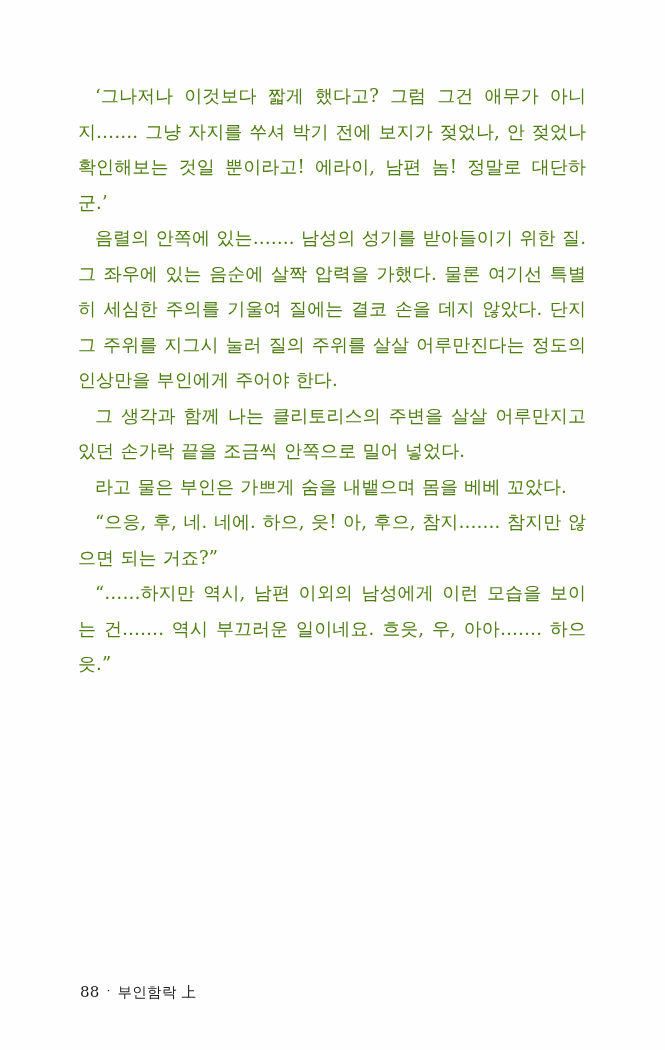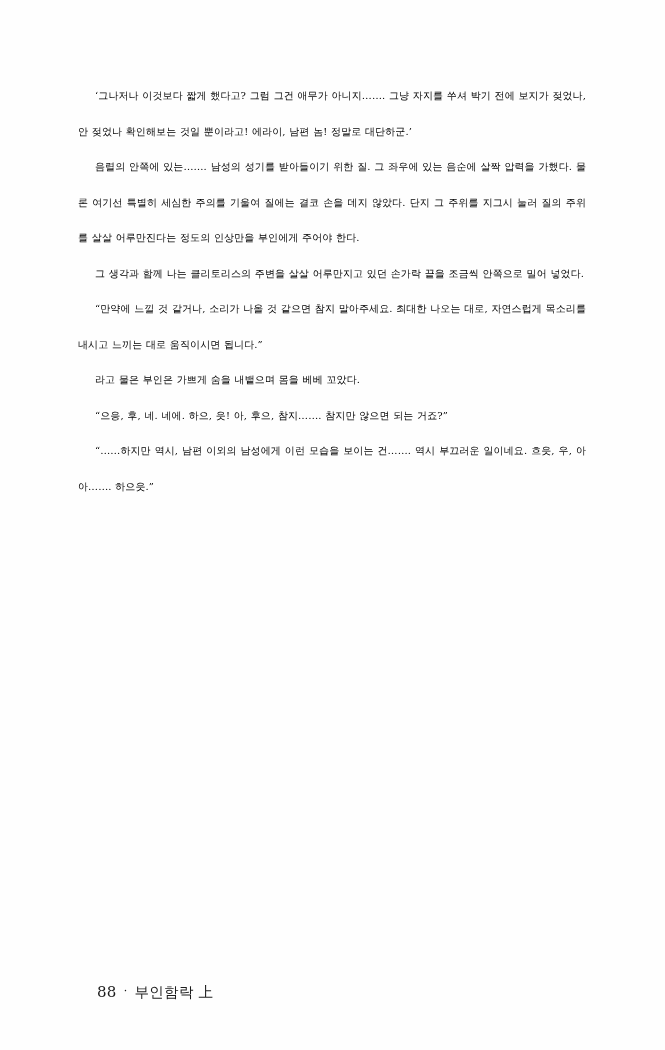--- a/index.html
+++ b/index.html
@@ -24,37 +24,36 @@
     background: #fefefe;
   }
   .text-block {
     position: absolute;
     left: 78px;
     top: 78px;
     width: 508px;
   }
   p.para {
     margin: 0 0 0 0;
-    font-size: 10px;
+    font-size: 18px;
     line-height: 35.5px;
     text-align: justify;
     text-justify: inter-character;
     text-indent: 17px;
     letter-spacing: 0.1px;
     word-spacing: 0.4px;
-    color: #000000;
+    color: #4d7c0f;
   }
   .footer {
     position: absolute;
     left: 80px;
     bottom: 48px;
     font-size: 14.5px;
     color: #1b1b1b;
     letter-spacing: 0.3px;
-    margin-left: 17px;
   }
   .footer .pagenum {
     font-family: "DejaVu Serif", "Liberation Serif", serif;
     font-size: 15px;
   }
   .footer .sep {
     margin: 0 7px;
     font-size: 11px;
     vertical-align: 2px;
   }
@@ -64,21 +63,20 @@
 </style>
 </head>
 <body>
 
 <div class="page">
 
   <div class="text-block">
     <p class="para">‘그나저나 이것보다 짧게 했다고? 그럼 그건 애무가 아니지……. 그냥 자지를 쑤셔 박기 전에 보지가 젖었나, 안 젖었나 확인해보는 것일 뿐이라고! 에라이, 남편 놈! 정말로 대단하군.’</p>
     <p class="para">음렬의 안쪽에 있는……. 남성의 성기를 받아들이기 위한 질. 그 좌우에 있는 음순에 살짝 압력을 가했다. 물론 여기선 특별히 세심한 주의를 기울여 질에는 결코 손을 데지 않았다. 단지 그 주위를 지그시 눌러 질의 주위를 살살 어루만진다는 정도의 인상만을 부인에게 주어야 한다.</p>
     <p class="para">그 생각과 함께 나는 클리토리스의 주변을 살살 어루만지고 있던 손가락 끝을 조금씩 안쪽으로 밀어 넣었다.</p>
-    <p class="para">“만약에 느낄 것 같거나, 소리가 나올 것 같으면 참지 말아주세요. 최대한 나오는 대로, 자연스럽게 목소리를 내시고 느끼는 대로 움직이시면 됩니다.”</p>
     <p class="para">라고 물은 부인은 가쁘게 숨을 내뱉으며 몸을 베베 꼬았다.</p>
     <p class="para">“으응, 후, 네. 네에. 하으, 읏! 아, 후으, 참지……. 참지만 않으면 되는 거죠?”</p>
     <p class="para">“……하지만 역시, 남편 이외의 남성에게 이런 모습을 보이는 건……. 역시 부끄러운 일이네요. 흐읏, 우, 아아……. 하으읏.”</p>
   </div>
 
   <div class="footer">
     <span class="pagenum">88</span><span class="sep">·</span><span class="booktitle">부인함락 上</span>
   </div>
 
 </div>

